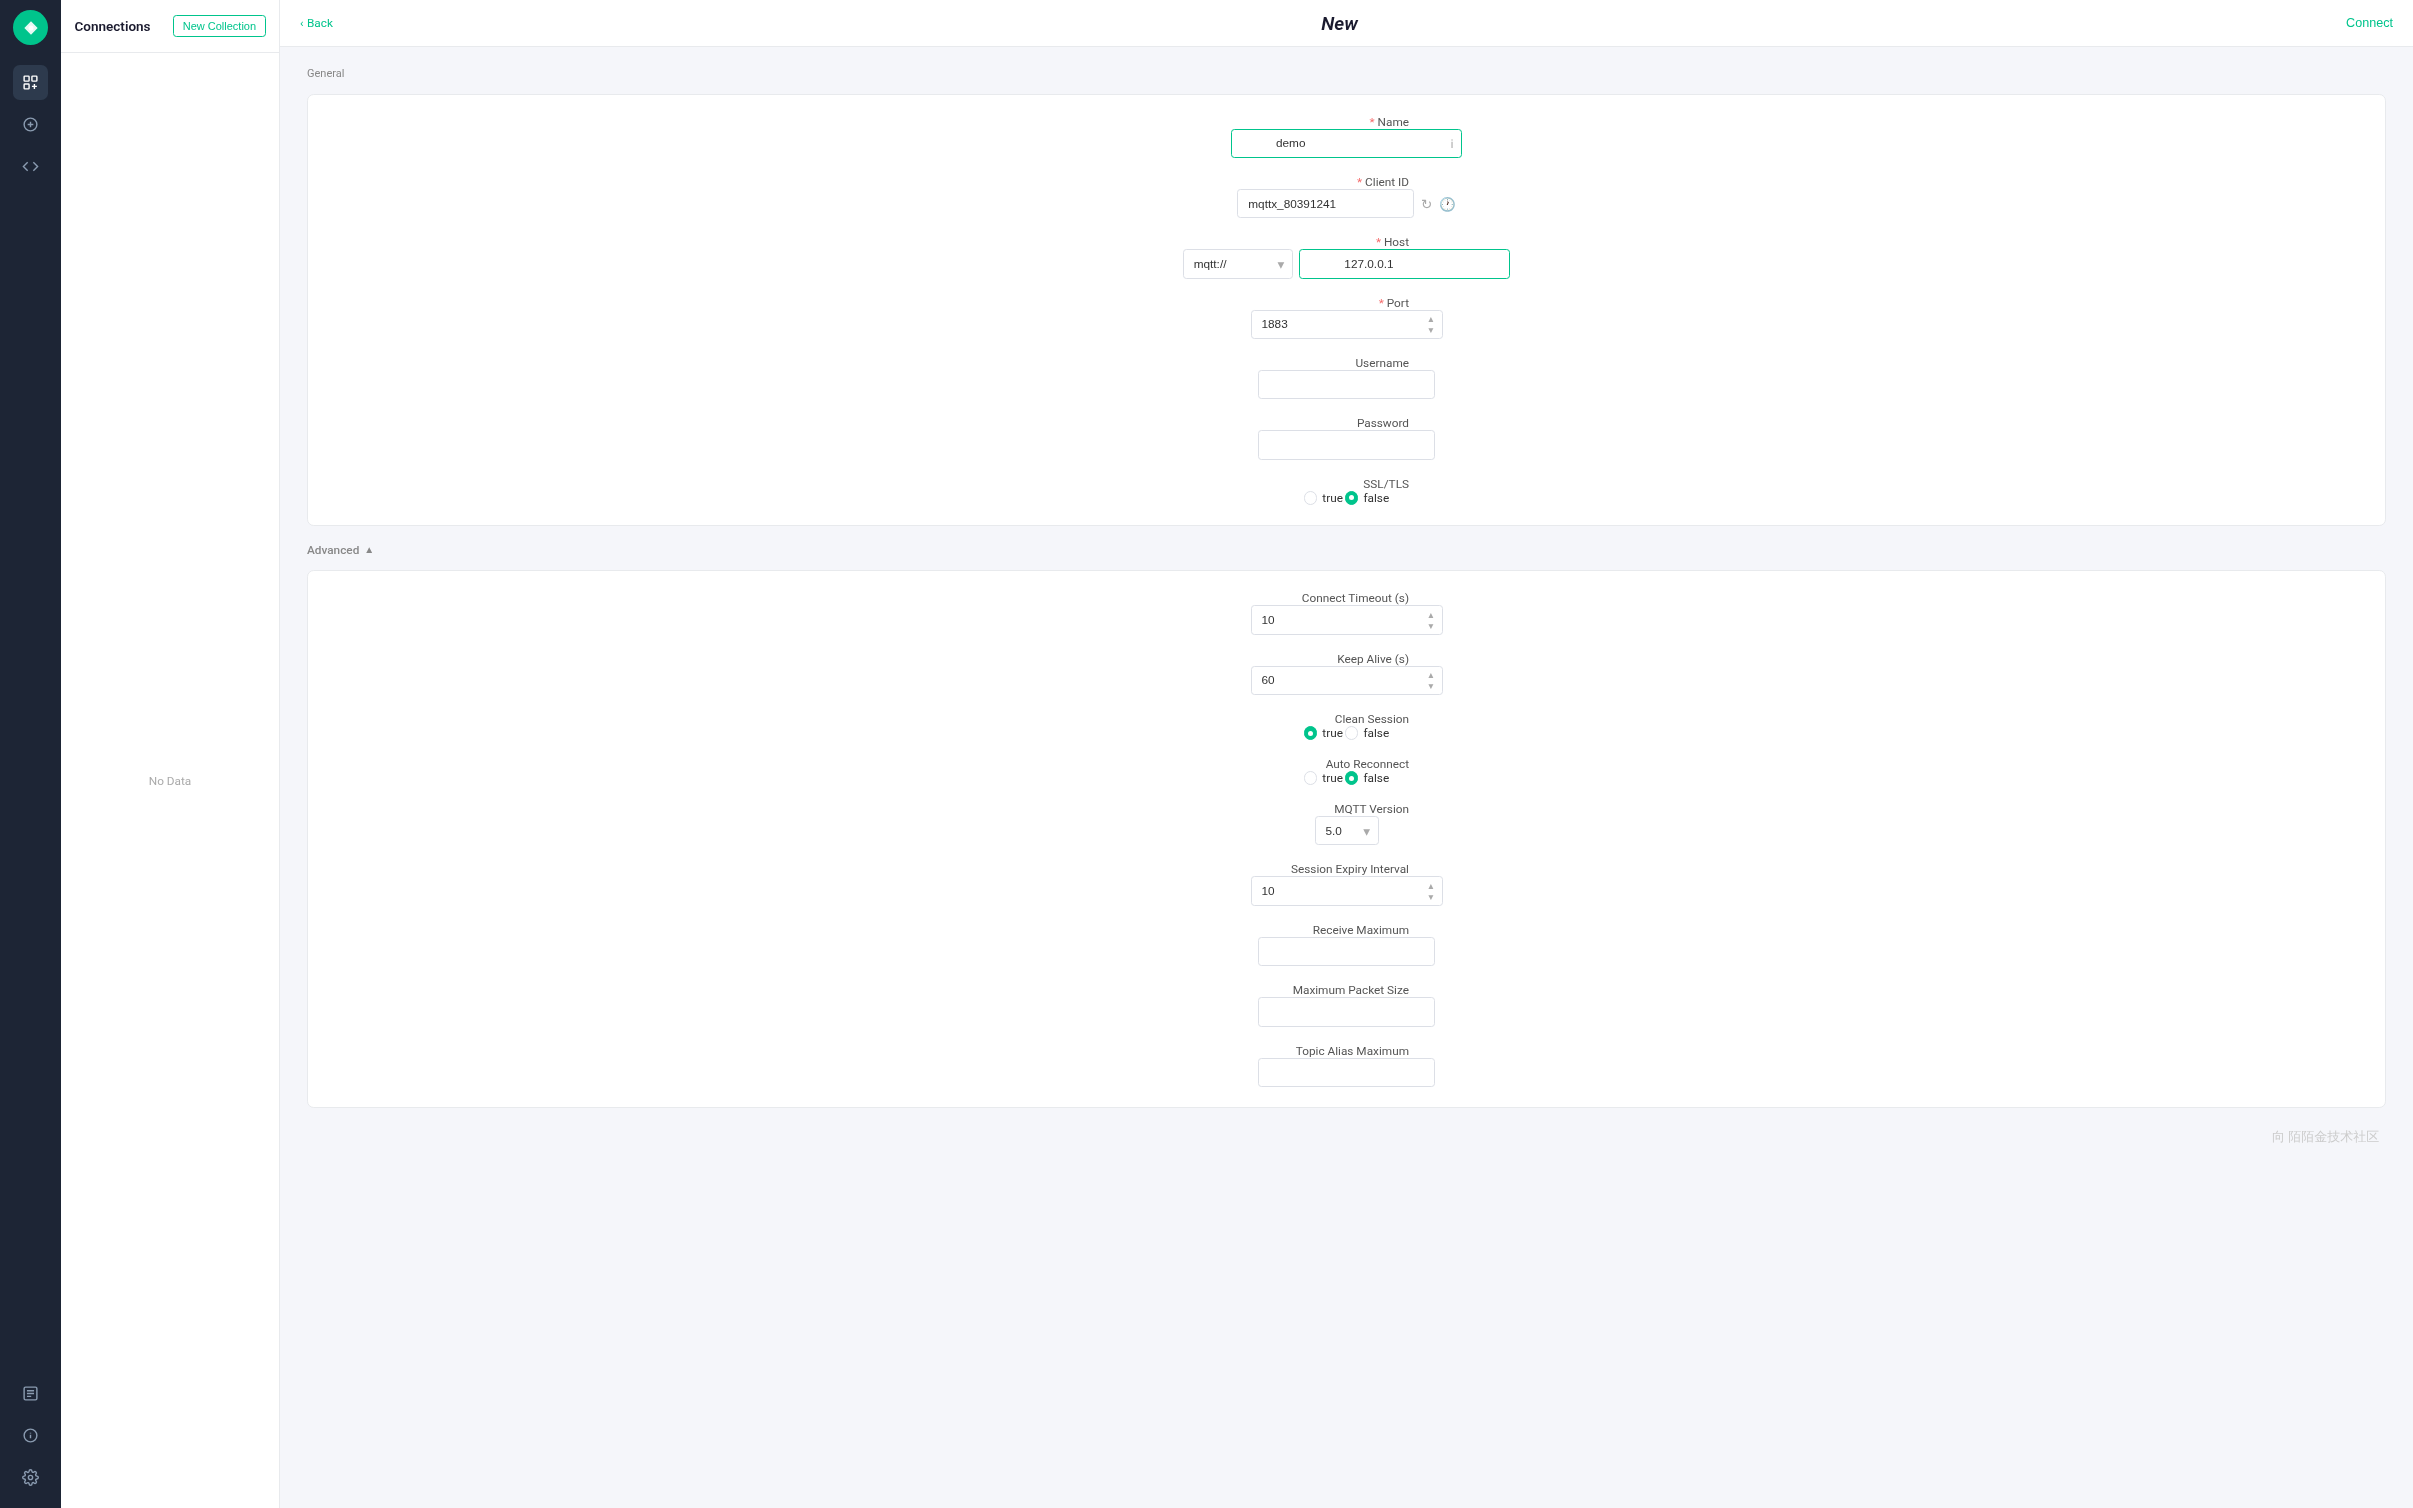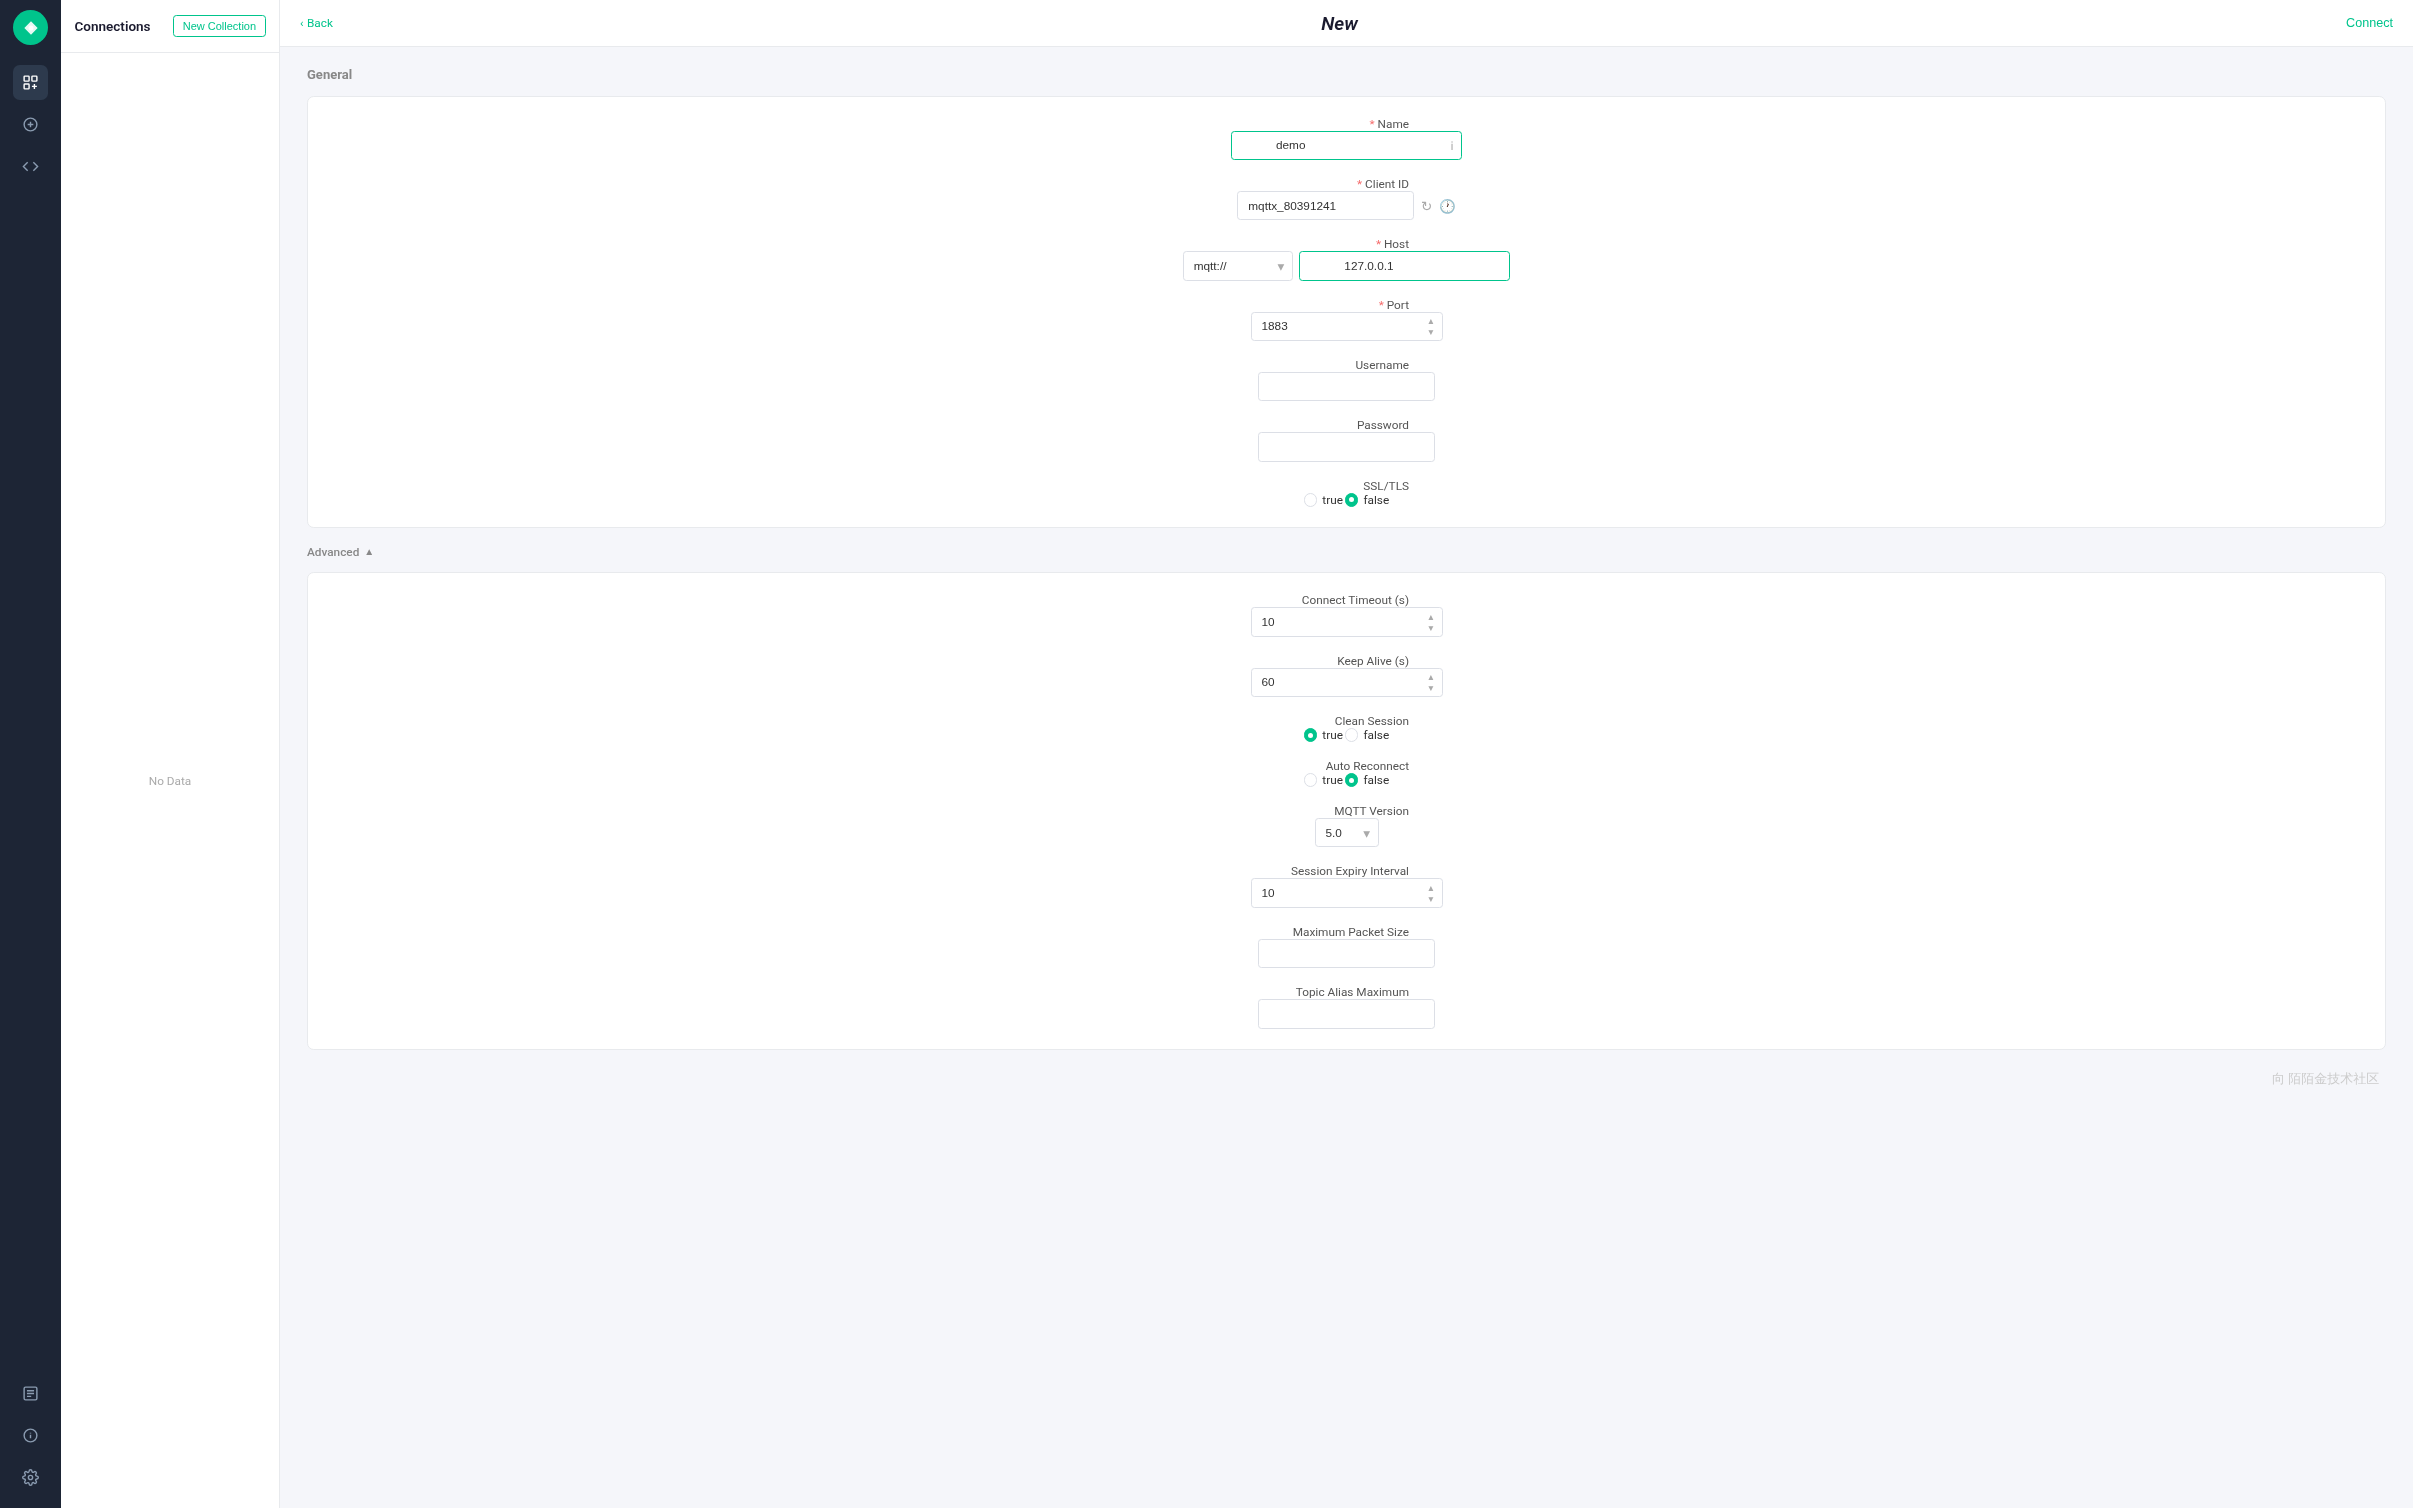--- a/index.html
+++ b/index.html
@@ -123,24 +123,24 @@
     }
 
     
     .form-area {
       flex: 1;
       overflow-y: auto;
       padding: 20px 27px;
     }
 
     .section-title {
-      font-size: 13px;
+      font-size: 11px;
       color: #888;
       margin-bottom: 13.5px;
-      font-weight: 700;
+      font-weight: 400;
     }
 
     .section-card {
       background: #fff;
       border-radius: 6.7px;
       padding: 20px 27px;
       margin-bottom: 17px;
       border: 0.8px solid #e8eaed;
     }
 
@@ -574,20 +574,24 @@
         <label class="form-label">Session Expiry Interval</label>
         <div class="spinner-wrapper">
           <input type="text" class="form-input" style="padding-right: 25px;" value="10">
           <div class="spinner-btns">
             <button class="spinner-btn">▲</button>
             <button class="spinner-btn">▼</button>
           </div>
         </div>
       </div>
 
+      <div class="form-row">
+        <label class="form-label">Receive Maximum</label>
+        <input type="text" class="form-input" style="">
+      </div>
 
       <div class="form-row">
         <label class="form-label">Maximum Packet Size</label>
         <input type="text" class="form-input" style="">
       </div>
 
       <div class="form-row">
         <label class="form-label">Topic Alias Maximum</label>
         <input type="text" class="form-input" style="">
       </div>

